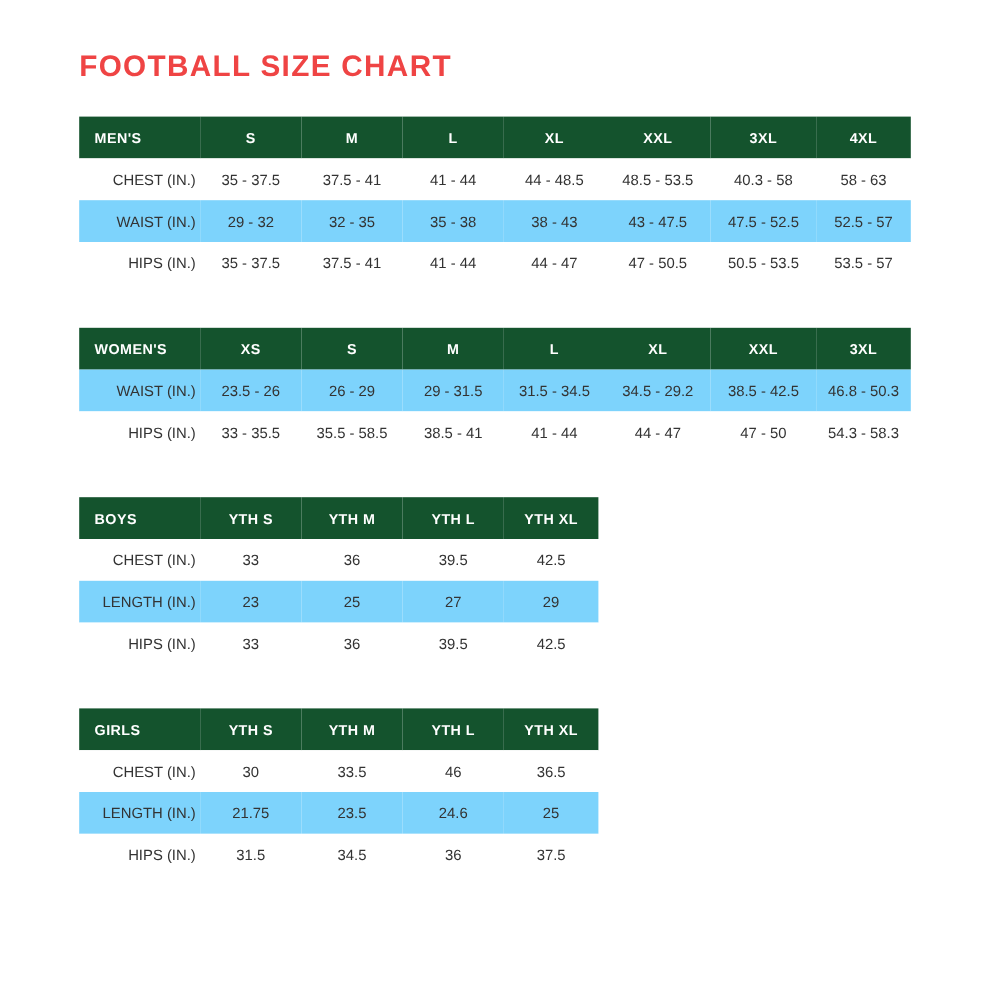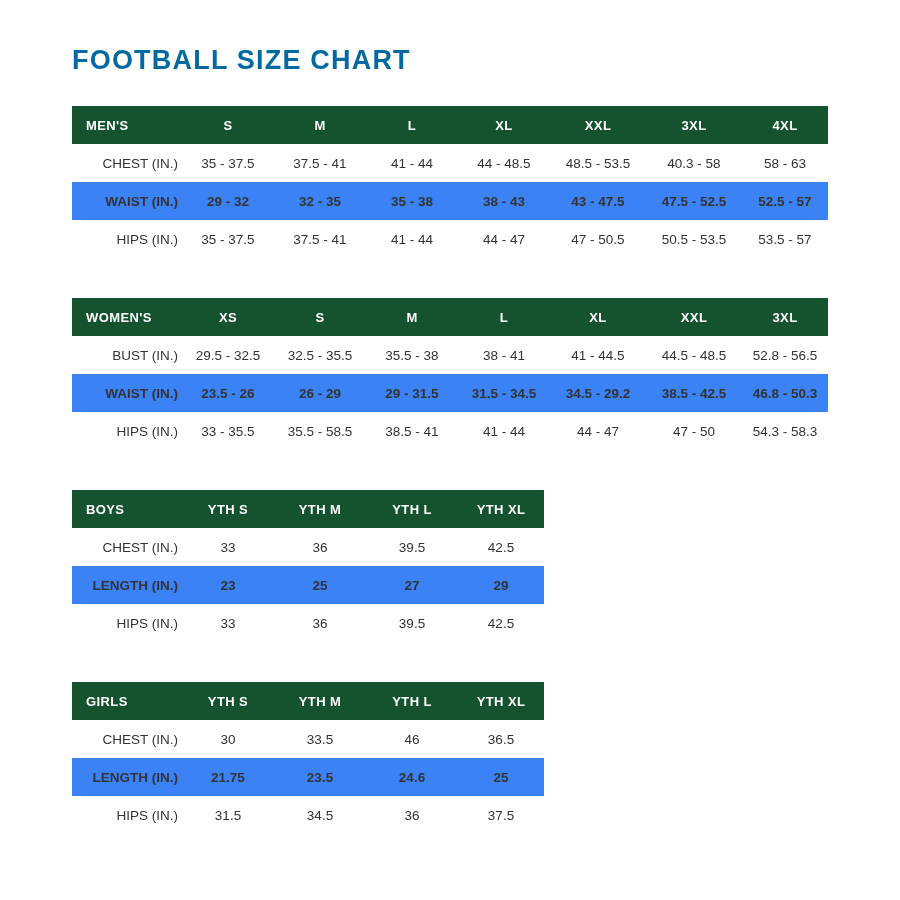--- a/index.html
+++ b/index.html
@@ -14,21 +14,21 @@
     color: #333333;
     overflow: hidden;
   }
   .page {
     width: 900px;
     height: 900px;
     box-sizing: border-box;
     padding: 44px 72px 0 72px;
   }
   .chart-title {
-    color: #0369a1;
+    color: #ef4444;
     font-size: 27px;
     font-weight: bold;
     letter-spacing: 1.2px;
     margin: 0 0 30px 0;
     line-height: 1.2;
   }
   table.size-table {
     border-collapse: collapse;
     table-layout: fixed;
     margin-bottom: 40px;
@@ -55,22 +55,21 @@
   }
   table.size-table tbody td.rowlabel {
     text-align: right;
     padding-left: 14px;
     color: #333333;
   }
   table.size-table tbody tr.odd td {
     background: #ffffff;
   }
   table.size-table tbody tr.even td {
-    background: #3b82f6;
-    font-weight: bold;
+    background: #7dd3fc;
   }
   .t-mens { width: 756px; }
   .t-womens { width: 756px; }
   .t-boys { width: 472px; }
   .t-girls { width: 472px; }
 </style>
 </head>
 <body>
 
 <div class="page">
@@ -151,30 +150,20 @@
         <th>XS</th>
         <th>S</th>
         <th>M</th>
         <th>L</th>
         <th>XL</th>
         <th>XXL</th>
         <th>3XL</th>
       </tr>
     </thead>
     <tbody>
-      <tr class="odd">
-        <td class="rowlabel">BUST (IN.)</td>
-        <td>29.5 - 32.5</td>
-        <td>32.5 - 35.5</td>
-        <td>35.5 - 38</td>
-        <td>38 - 41</td>
-        <td>41 - 44.5</td>
-        <td>44.5 - 48.5</td>
-        <td>52.8 - 56.5</td>
-      </tr>
       <tr class="even">
         <td class="rowlabel">WAIST (IN.)</td>
         <td>23.5 - 26</td>
         <td>26 - 29</td>
         <td>29 - 31.5</td>
         <td>31.5 - 34.5</td>
         <td>34.5 - 29.2</td>
         <td>38.5 - 42.5</td>
         <td>46.8 - 50.3</td>
       </tr>

